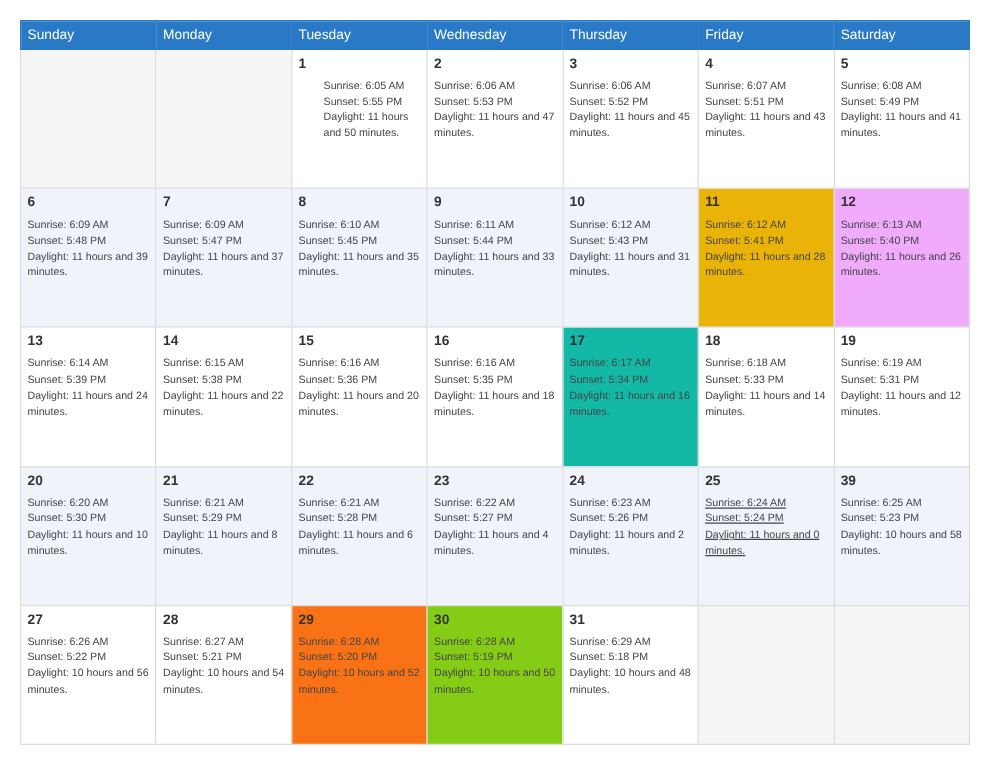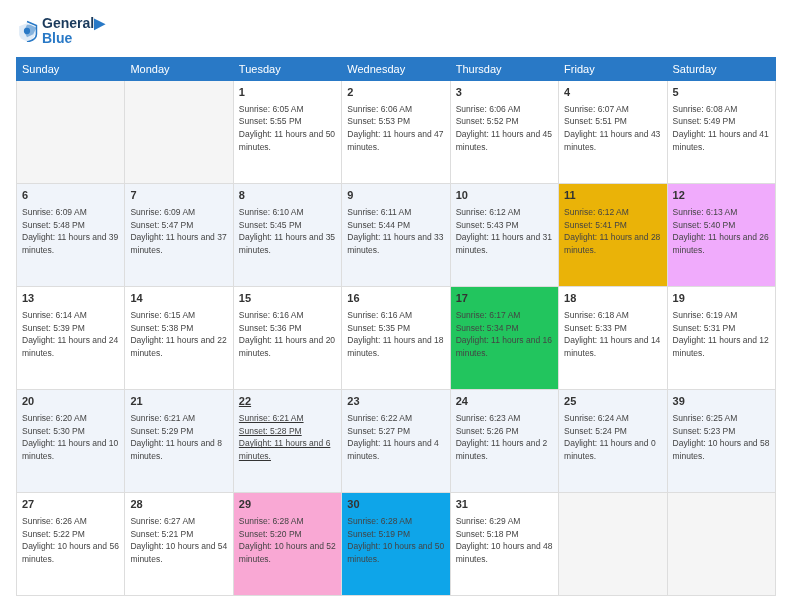--- a/index.html
+++ b/index.html
@@ -98,59 +98,40 @@
       background: #f0f4fa;
     }
     .calendar tr:nth-child(even) td.empty {
       background: #eaeff5;
     }
   </style>
 </head>
 <body>
 
 <div class="page">
-  <div class="header">
-    <div class="logo">
-      <svg class="logo-icon" viewBox="0 0 28 28" xmlns="http://www.w3.org/2000/svg">
-        <rect x="0" y="0" width="28" height="28" fill="none"></rect>
-        <path d="M14 4 L24 8 L24 18 Q24 24 14 27 Q4 24 4 18 L4 8 Z" fill="#2979c6" opacity="0.15"></path>
-        <path d="M14 2 L26 7 L26 18 Q26 25 14 28" fill="none" stroke="#2979c6" stroke-width="2"></path>
-        <polygon points="18,6 26,10 22,18 14,22 10,14 14,6" fill="#2979c6" opacity="0.5"></polygon>
-        <circle cx="14" cy="14" r="4" fill="#2979c6"></circle>
-      </svg>
-      <div>
-        <div style="font-size:14px;font-weight:bold;color:#1a3a5c;line-height:1.1;">General<span style="color:#2979c6;">▶</span></div>
-        <div style="font-size:14px;font-weight:bold;color:#2979c6;line-height:1.1;">Blue</div>
-      </div>
-    </div>
-    <div class="title-area">
-      <div class="month-title"></div>
-      <div class="location-title"></div>
-    </div>
-  </div>
 
   <table class="calendar">
     <thead>
       <tr>
       <th>Sunday</th>
           <th>Monday</th>
           <th>Tuesday</th>
           <th>Wednesday</th>
           <th>Thursday</th>
           <th>Friday</th>
           <th>Saturday</th>
         </tr>
     </thead>
     <tbody id="calendar-body">
     <tr>
           <td class="empty" style="background: rgb(245, 245, 245);"></td>
           <td class="empty" style="background: rgb(245, 245, 245);"></td>
           <td style="background: rgb(255, 255, 255);">
             <span class="day-number">1</span>
-            <div class="day-info" style="white-space: pre-line;">Sunrise: 6:05 AM
+            <div class="day-info" style="white-space: pre-line; margin-left: 20px;">Sunrise: 6:05 AM
 Sunset: 5:55 PM
 Daylight: 11 hours and 50 minutes.</div>
           </td>
           <td style="background: rgb(255, 255, 255);">
             <span class="day-number">2</span>
             <div class="day-info" style="white-space: pre-line;">Sunrise: 6:06 AM
 Sunset: 5:53 PM
 Daylight: 11 hours and 47 minutes.</div>
           </td>
           <td style="background: rgb(255, 255, 255);">
@@ -234,21 +215,21 @@
             <div class="day-info" style="white-space: pre-line;">Sunrise: 6:16 AM
 Sunset: 5:36 PM
 Daylight: 11 hours and 20 minutes.</div>
           </td>
           <td style="background: rgb(255, 255, 255);">
             <span class="day-number">16</span>
             <div class="day-info" style="white-space: pre-line;">Sunrise: 6:16 AM
 Sunset: 5:35 PM
 Daylight: 11 hours and 18 minutes.</div>
           </td>
-          <td style="background: #22c55e;">
+          <td style="background: #14b8a6;">
             <span class="day-number">17</span>
             <div class="day-info" style="white-space: pre-line;">Sunrise: 6:17 AM
 Sunset: 5:34 PM
 Daylight: 11 hours and 16 minutes.</div>
           </td>
           <td style="background: rgb(255, 255, 255);">
             <span class="day-number">18</span>
             <div class="day-info" style="white-space: pre-line;">Sunrise: 6:18 AM
 Sunset: 5:33 PM
 Daylight: 11 hours and 14 minutes.</div>
@@ -266,41 +247,41 @@
             <div class="day-info" style="white-space: pre-line;">Sunrise: 6:20 AM
 Sunset: 5:30 PM
 Daylight: 11 hours and 10 minutes.</div>
           </td>
           <td style="background: rgb(240, 244, 250);">
             <span class="day-number">21</span>
             <div class="day-info" style="white-space: pre-line;">Sunrise: 6:21 AM
 Sunset: 5:29 PM
 Daylight: 11 hours and 8 minutes.</div>
           </td>
-          <td style="background: rgb(240, 244, 250); text-decoration: underline;">
+          <td style="background: rgb(240, 244, 250);">
             <span class="day-number">22</span>
             <div class="day-info" style="white-space: pre-line;">Sunrise: 6:21 AM
 Sunset: 5:28 PM
 Daylight: 11 hours and 6 minutes.</div>
           </td>
           <td style="background: rgb(240, 244, 250);">
             <span class="day-number">23</span>
             <div class="day-info" style="white-space: pre-line;">Sunrise: 6:22 AM
 Sunset: 5:27 PM
 Daylight: 11 hours and 4 minutes.</div>
           </td>
           <td style="background: rgb(240, 244, 250);">
             <span class="day-number">24</span>
             <div class="day-info" style="white-space: pre-line;">Sunrise: 6:23 AM
 Sunset: 5:26 PM
 Daylight: 11 hours and 2 minutes.</div>
           </td>
           <td style="background: rgb(240, 244, 250);">
             <span class="day-number">25</span>
-            <div class="day-info" style="white-space: pre-line;">Sunrise: 6:24 AM
+            <div class="day-info" style="white-space: pre-line; text-decoration: underline;">Sunrise: 6:24 AM
 Sunset: 5:24 PM
 Daylight: 11 hours and 0 minutes.</div>
           </td>
           <td style="background: rgb(240, 244, 250);">
             <span class="day-number">39</span>
             <div class="day-info" style="white-space: pre-line;">Sunrise: 6:25 AM
 Sunset: 5:23 PM
 Daylight: 10 hours and 58 minutes.</div>
           </td>
         </tr>
@@ -310,27 +291,27 @@
             <div class="day-info" style="white-space: pre-line;">Sunrise: 6:26 AM
 Sunset: 5:22 PM
 Daylight: 10 hours and 56 minutes.</div>
           </td>
           <td style="background: rgb(255, 255, 255);">
             <span class="day-number">28</span>
             <div class="day-info" style="white-space: pre-line;">Sunrise: 6:27 AM
 Sunset: 5:21 PM
 Daylight: 10 hours and 54 minutes.</div>
           </td>
-          <td style="background: #f9a8d4; margin-left: 17px;">
+          <td style="background: #f97316; margin-left: 17px;">
             <span class="day-number">29</span>
             <div class="day-info" style="white-space: pre-line;">Sunrise: 6:28 AM
 Sunset: 5:20 PM
 Daylight: 10 hours and 52 minutes.</div>
           </td>
-          <td style="background: #0ea5e9;">
+          <td style="background: #84cc16;">
             <span class="day-number">30</span>
             <div class="day-info" style="white-space: pre-line;">Sunrise: 6:28 AM
 Sunset: 5:19 PM
 Daylight: 10 hours and 50 minutes.</div>
           </td>
           <td style="background: rgb(255, 255, 255);">
             <span class="day-number">31</span>
             <div class="day-info" style="white-space: pre-line;">Sunrise: 6:29 AM
 Sunset: 5:18 PM
 Daylight: 10 hours and 48 minutes.</div>

